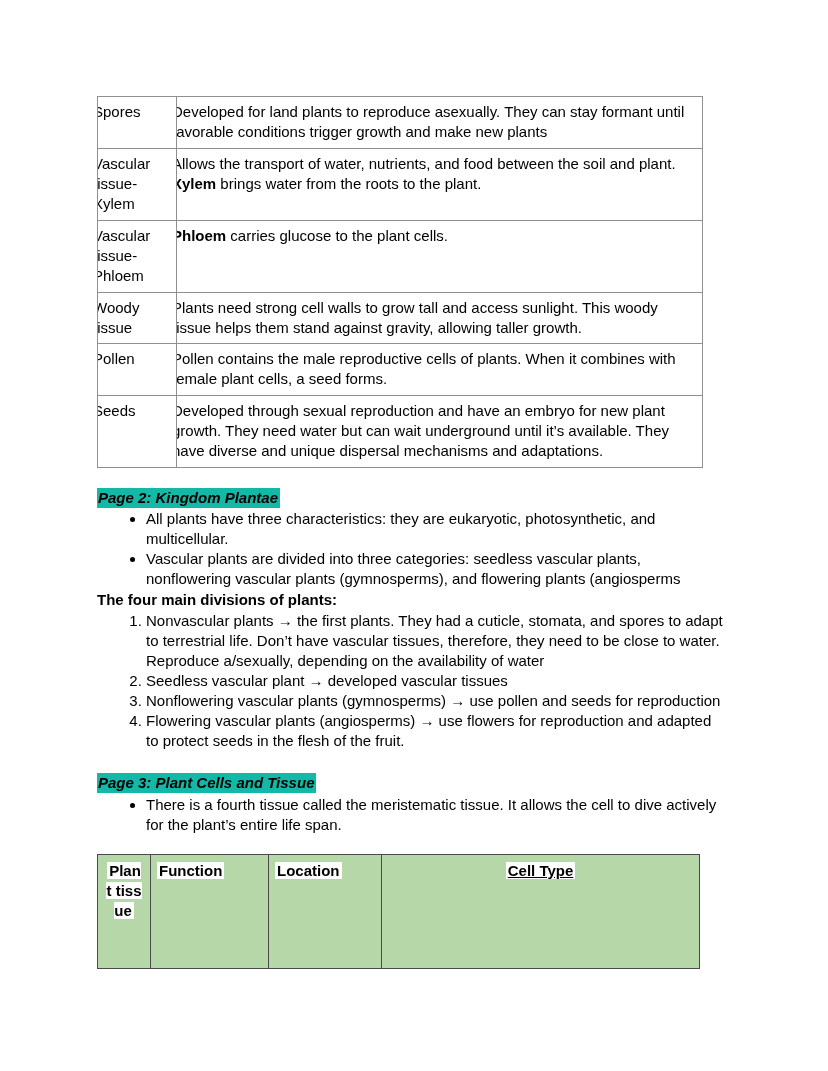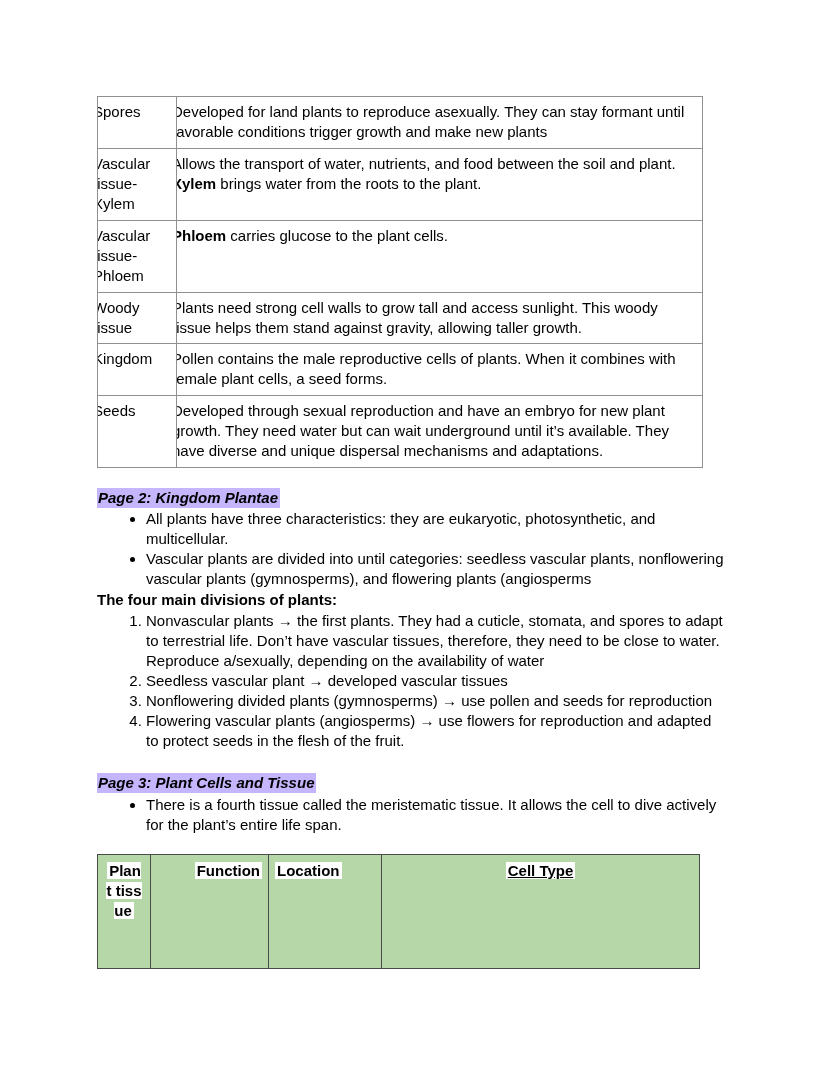--- a/index.html
+++ b/index.html
@@ -22,37 +22,37 @@
   }
   table.ptable td.c1 { width:75px; }
   tr.h52 { height:52px; }
   tr.h72 { height:72px; }
   tr.h51 { height:51px; }
   .clip { overflow:hidden; }
   .shift { transform:translateX(-5px); }
 
   
   .head-hl { margin:20px 0 1px 0; font-weight:bold; font-style:italic; }
-  .head-hl .hl { background:#c4b5fd; padding:1px 2px 2px 1px; }
+  .head-hl .hl { background:#14b8a6; padding:1px 2px 2px 1px; }
   .head-hl.p3 { margin-top:22px; margin-bottom:2px; }
   .green-bold { margin:0; color:#000000; font-weight:bold; }
   ul.blist, ol.nlist { margin:1px 0 1px 0; padding-left:49px; }
   ul.blist li, ol.nlist li { margin:0; padding:0; }
 
   
   table.gtable { border-collapse:collapse; width:603px; table-layout:fixed; margin-top:19px; }
   table.gtable td {
     border:1px solid #4a4a4a;
     background:#b6d7a8;
     vertical-align:top;
     padding:6px;
   }
   tr.gh { height:114px; }
   td.g1 { width:40px; vertical-align:bottom; text-align:center; padding:6px 1px 8px 1px; }
-  td.g2 { width:105px; padding-left:15px;text-align:right; }
+  td.g2 { width:105px; padding-left:15px; }
   td.g3 { width:100px; padding-left:12px; }
   td.g4 { vertical-align:middle; text-align:center;text-decoration:underline; }
   .wlabel { background:#ffffff; font-weight:bold; padding:0 2px; }
   .g1-inner { width:37px; margin:0 auto; word-wrap:break-word; word-break:break-all; }
   b { font-weight:bold; }
 </style>
 </head>
 <body>
 
 <div class="page">
@@ -104,21 +104,21 @@
         </td>
         <td>
           <div class="clip">
                 <div class="shift"><span>Plants need strong cell walls to grow tall and access sunlight. This woody tissue helps them stand against gravity, allowing taller growth.</span><b></b><span></span></div>
               </div>
         </td>
       </tr>
       <tr class="h52">
         <td class="c1">
           <div class="clip">
-                <div class="shift">Kingdom</div>
+                <div class="shift">Pollen</div>
               </div>
         </td>
         <td>
           <div class="clip">
                 <div class="shift"><span>Pollen contains the male reproductive cells of plants. When it combines with female plant cells, a seed forms.</span><b></b><span></span></div>
               </div>
         </td>
       </tr>
       <tr class="h72">
         <td class="c1">
@@ -132,29 +132,29 @@
               </div>
         </td>
       </tr>
     </tbody>
       </table>
 
     <p class="head-hl"><span class="hl">Page 2: Kingdom Plantae</span></p>
 
     <ul class="blist">
       <li>All plants have three characteristics: they are eukaryotic, photosynthetic, and multicellular.</li>
-      <li>Vascular plants are divided into until categories: seedless vascular plants, nonflowering vascular plants (gymnosperms), and flowering plants (angiosperms</li>
+      <li>Vascular plants are divided into three categories: seedless vascular plants, nonflowering vascular plants (gymnosperms), and flowering plants (angiosperms</li>
     </ul>
 
     <p class="green-bold">The four main divisions of plants:</p>
 
     <ol class="nlist">
       <li>Nonvascular plants → the first plants. They had a cuticle, stomata, and spores to adapt to terrestrial life. Don’t have vascular tissues, therefore, they need to be close to water. Reproduce a/sexually, depending on the availability of water</li>
       <li>Seedless vascular plant → developed vascular tissues</li>
-      <li>Nonflowering divided plants (gymnosperms) → use pollen and seeds for reproduction</li>
+      <li>Nonflowering vascular plants (gymnosperms) → use pollen and seeds for reproduction</li>
       <li>Flowering vascular plants (angiosperms) → use flowers for reproduction and adapted to protect seeds in the flesh of the fruit.</li>
     </ol>
 
     <p class="head-hl p3"><span class="hl">Page 3: Plant Cells and Tissue</span></p>
 
     <ul class="blist">
       <li>There is a fourth tissue called the meristematic tissue. It allows the cell to dive actively for the plant’s entire life span.</li>
     </ul>
 
     <table class="gtable">

